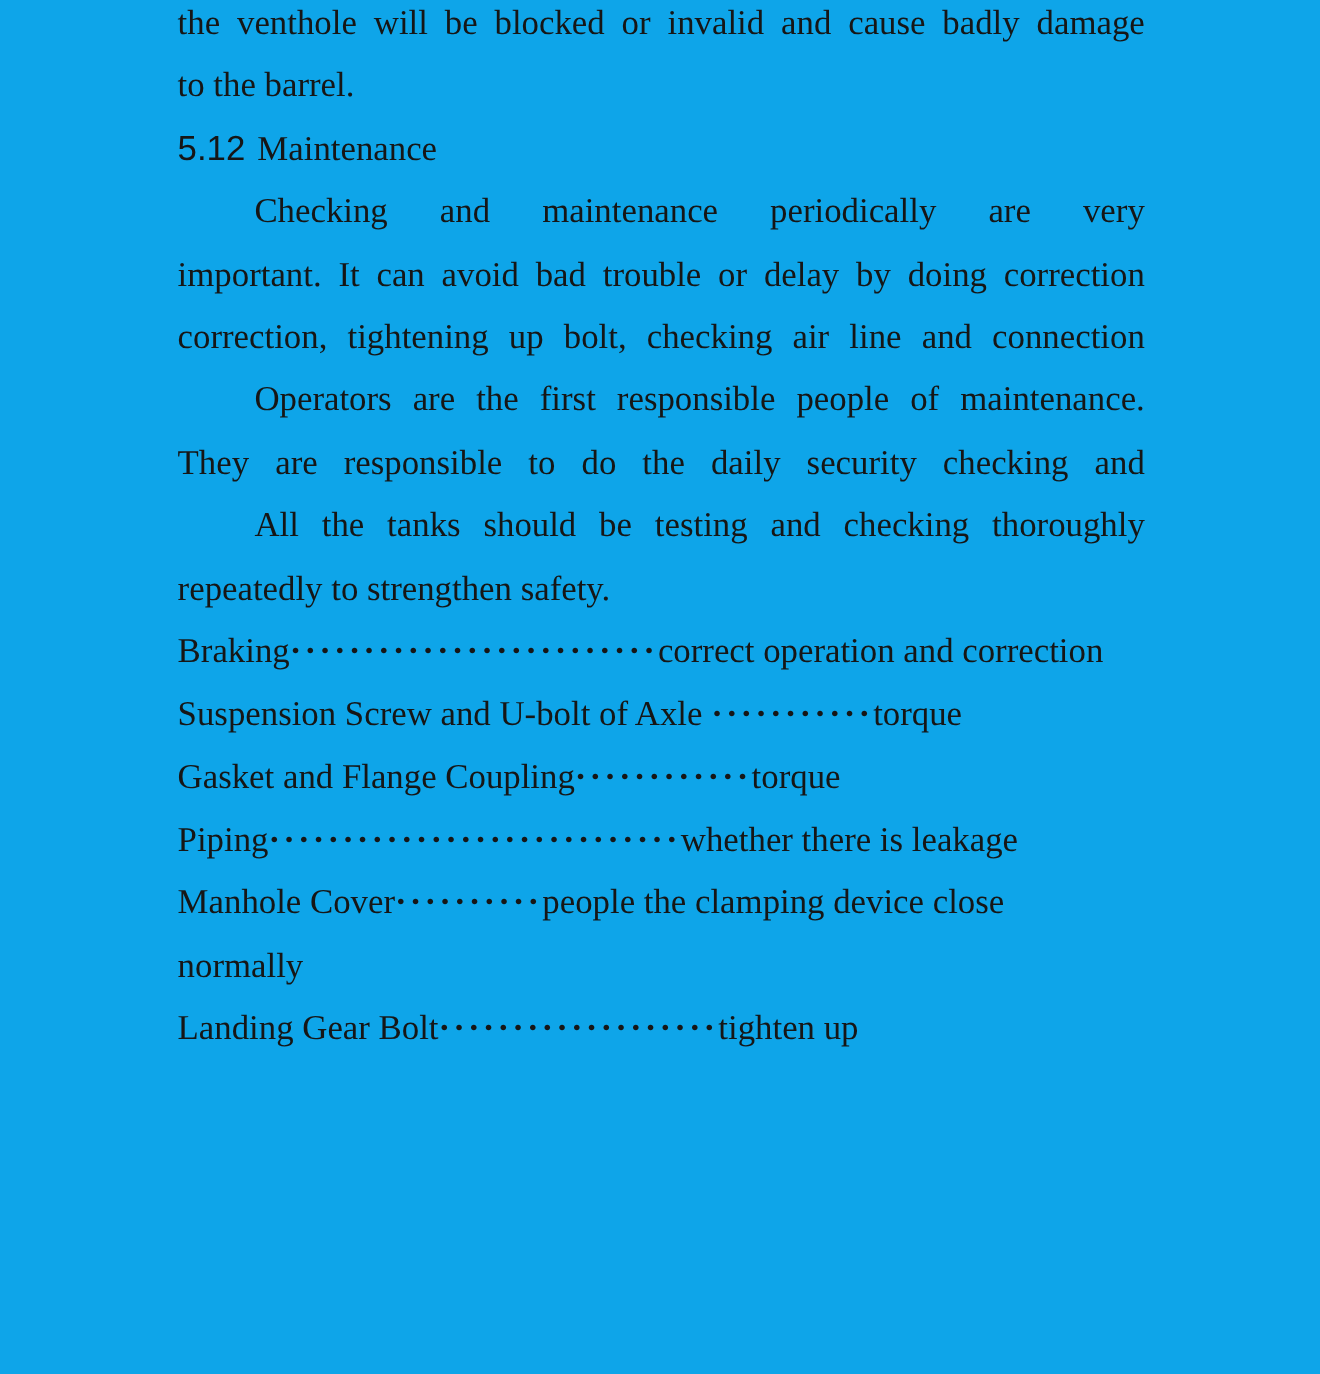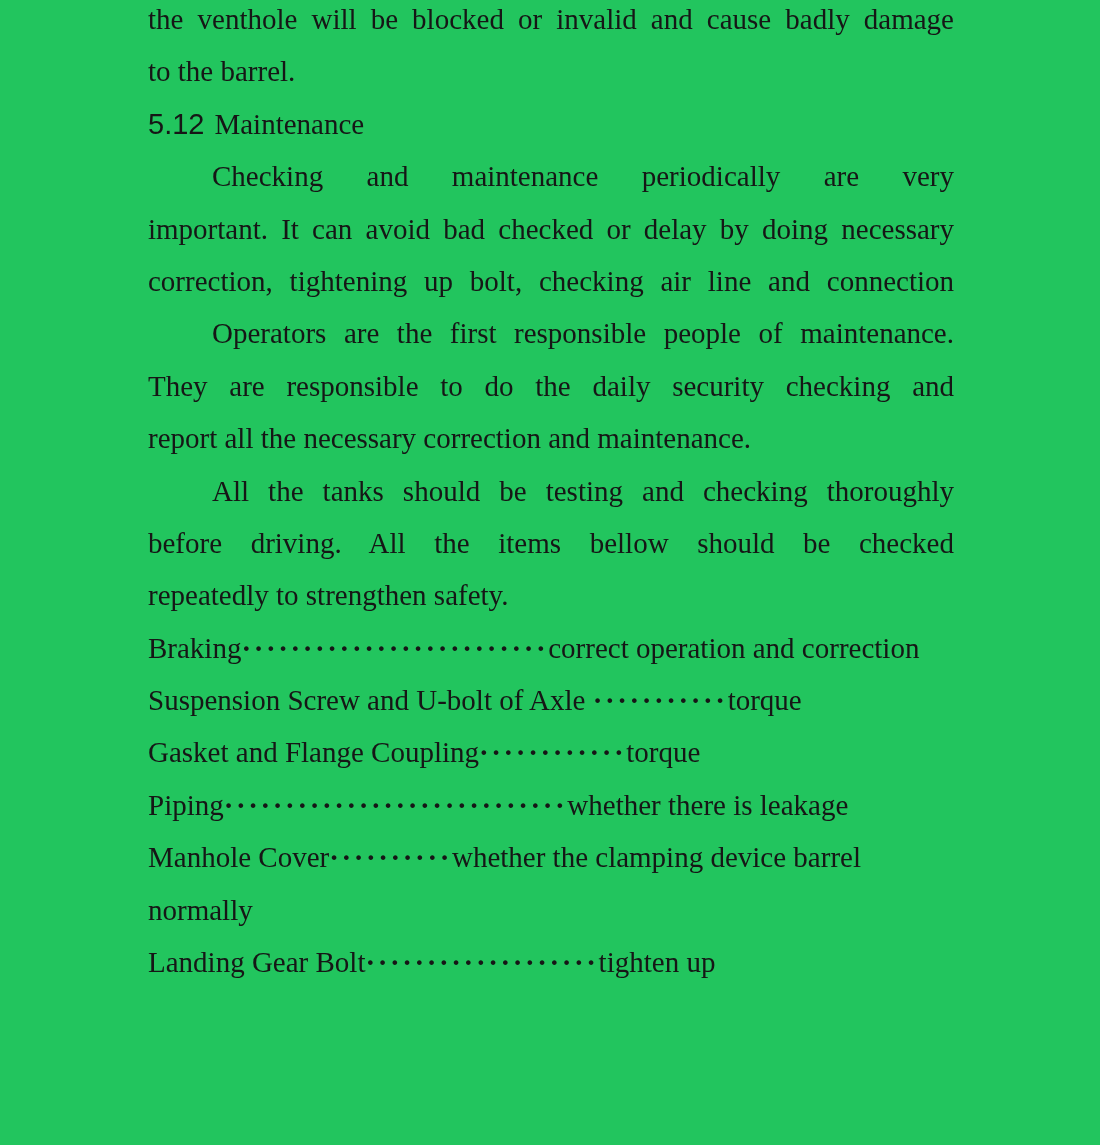--- a/index.html
+++ b/index.html
@@ -4,21 +4,21 @@
 <style>
   html, body {
     margin: 0;
     padding: 0;
     background: #ffffff;
   }
   .page {
     position: relative;
     width: 1100px;
     height: 1145px;
-    background: #22c55e;
+    background: #0ea5e9;
     overflow: hidden;
     font-family: "Liberation Serif", serif;
     font-size: 29px;
     color: #161616;
   }
   .text-block {
     position: absolute;
     left: 148px;
     top: -7px;
     width: 806px;
@@ -55,41 +55,39 @@
   <div class="text-block">
 
     <div class="line just">the venthole will be blocked or invalid and cause badly damage</div>
     <div class="line">to the barrel.</div>
 
     <div class="line heading">
       <span class="num">5.12</span><span>Maintenance</span>
     </div>
 
     <div class="line ind just">Checking and maintenance periodically are very</div>
-    <div class="line just">important. It can avoid bad checked or delay by doing necessary</div>
+    <div class="line just">important. It can avoid bad trouble or delay by doing correction</div>
     <div class="line just">correction, tightening up bolt, checking air line and connection</div>
 
     <div class="line ind just">Operators are the first responsible people of maintenance.</div>
     <div class="line just">They are responsible to do the daily security checking and</div>
-    <div class="line">report all the necessary correction and maintenance.</div>
 
     <div class="line ind just">All the tanks should be testing and checking thoroughly</div>
-    <div class="line just">before driving. All the items bellow should be checked</div>
     <div class="line">repeatedly to strengthen safety.</div>
 
 
 
     <div class="line"><span>Braking</span><span class="dots">·························</span><span>correct operation and correction</span></div>
 
     <div class="line"><span>Suspension Screw and U-bolt of Axle </span><span class="dots">···········</span><span>torque</span></div>
 
     <div class="line"><span>Gasket and Flange Coupling</span><span class="dots">············</span><span>torque</span></div>
 
     <div class="line"><span>Piping</span><span class="dots">····························</span><span>whether there is leakage</span></div>
 
-    <div class="line"><span>Manhole Cover</span><span class="dots">··········</span><span>whether the clamping device barrel</span></div>
+    <div class="line"><span>Manhole Cover</span><span class="dots">··········</span><span>people the clamping device close</span></div>
 
     <div class="line">normally</div>
 
     <div class="line"><span>Landing Gear Bolt</span><span class="dots">···················</span><span>tighten up</span></div>
 
   </div>
 </div>
 
 </body></html>

